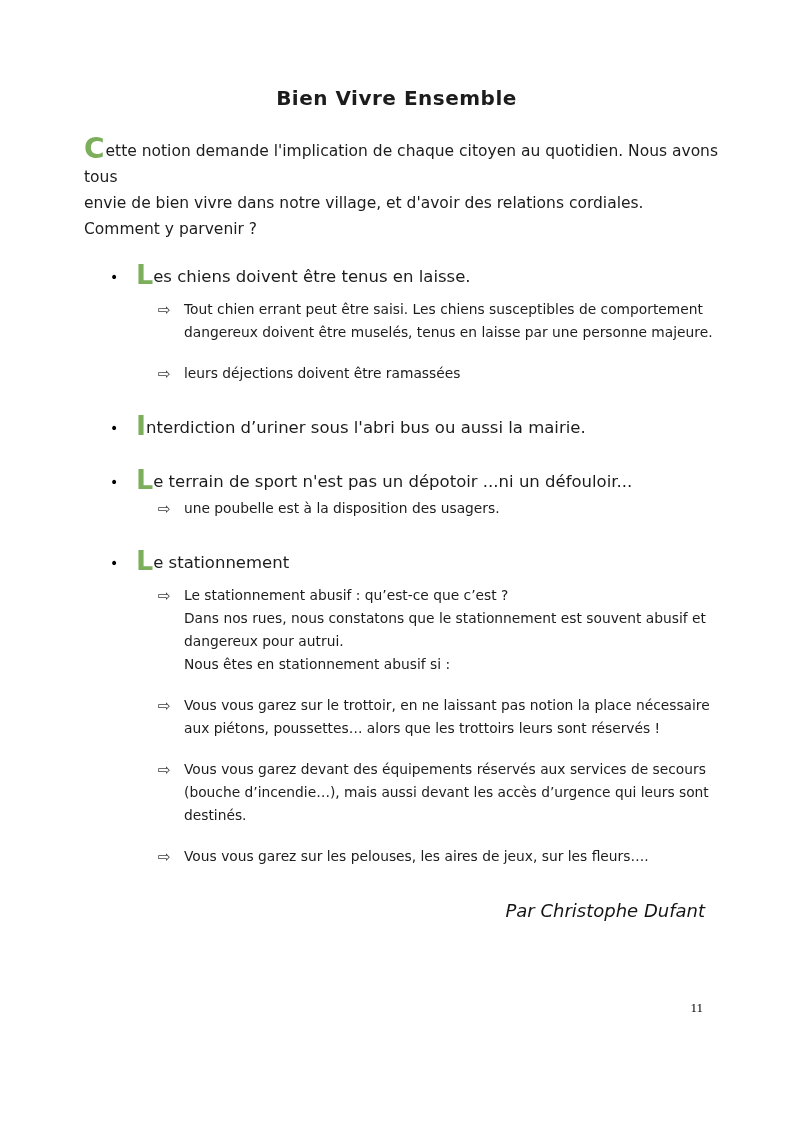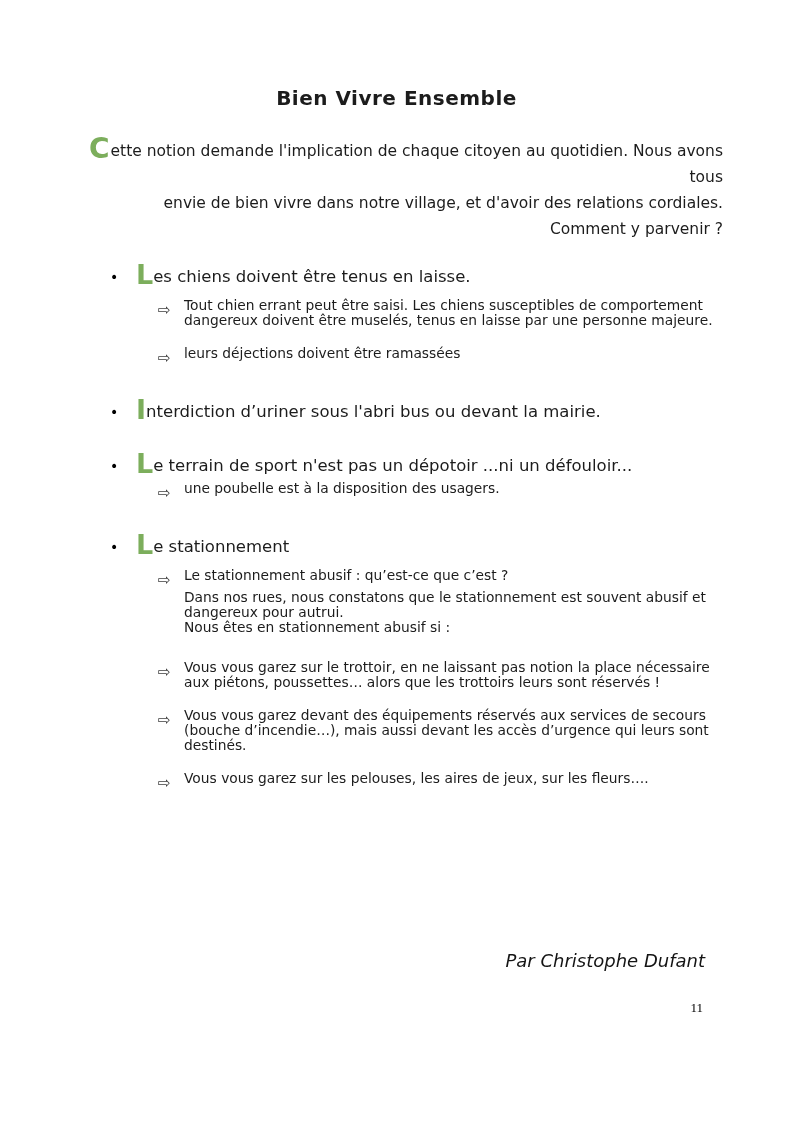--- a/index.html
+++ b/index.html
@@ -16,22 +16,22 @@
     padding-top: 86px;
   }
   .doc-title {
     text-align: center;
     font-size: 20px;
     font-weight: 700;
     letter-spacing: 0.5px;
     line-height: 24px;
   }
   .intro {
-    margin: 28px 70px 0 62px;
-    text-align: right;
+    margin: 28px 70px 0 84px;
+    text-align: left;
     font-size: 15.5px;
     line-height: 26px;
   }
   .intro .dropcap {
     font-size: 28px;
     font-weight: 700;
     color: #7cae5c;
     line-height: 0;
     vertical-align: -2px;
     margin-right: 1px;
@@ -78,25 +78,25 @@
   .sub + .sub { margin-top: 14px; }
   .sub.spaced { margin-top: 18px; }
   .sub-arrow {
     width: 26px;
     flex: 0 0 26px;
     font-size: 15px;
     color: #3d3d3d;
     line-height: 25px;
   }
   .sub-text { flex: 1; }
-  .sub-text .line { min-height: 22px; line-height: 15px; }
+  .sub-text .line { min-height: 22px; line-height: 23px; }
   .sub.park { line-height: 22px; }
   .signature {
     position: absolute;
-    top: 950px;
+    top: 900px;
     right: 88px;
     font-size: 18px;
     font-style: italic;
     color: #141414;
   }
   .page-number {
     position: absolute;
     top: 1000px;
     right: 90px;
     font-family: "Liberation Serif", "DejaVu Serif", serif;
@@ -138,21 +138,21 @@
               <div class="line">leurs déjections doivent être ramassées</div>
             </div>
         </div>
       </div>
     </div>
 
     <div class="item">
       <span class="item-bullet">•</span>
       <div class="item-body">
         <div class="item-head">
-          <span class="dropcap">I</span><span>nterdiction d’uriner sous l'abri bus ou devant la mairie.</span>
+          <span class="dropcap">I</span><span>nterdiction d’uriner sous l'abri bus ou aussi la mairie.</span>
         </div>
       </div>
     </div>
 
     <div class="item">
       <span class="item-bullet">•</span>
       <div class="item-body">
         <div class="item-head">
           <span class="dropcap">L</span><span>e terrain de sport n'est pas un dépotoir ...ni un défouloir...</span>
         </div>

